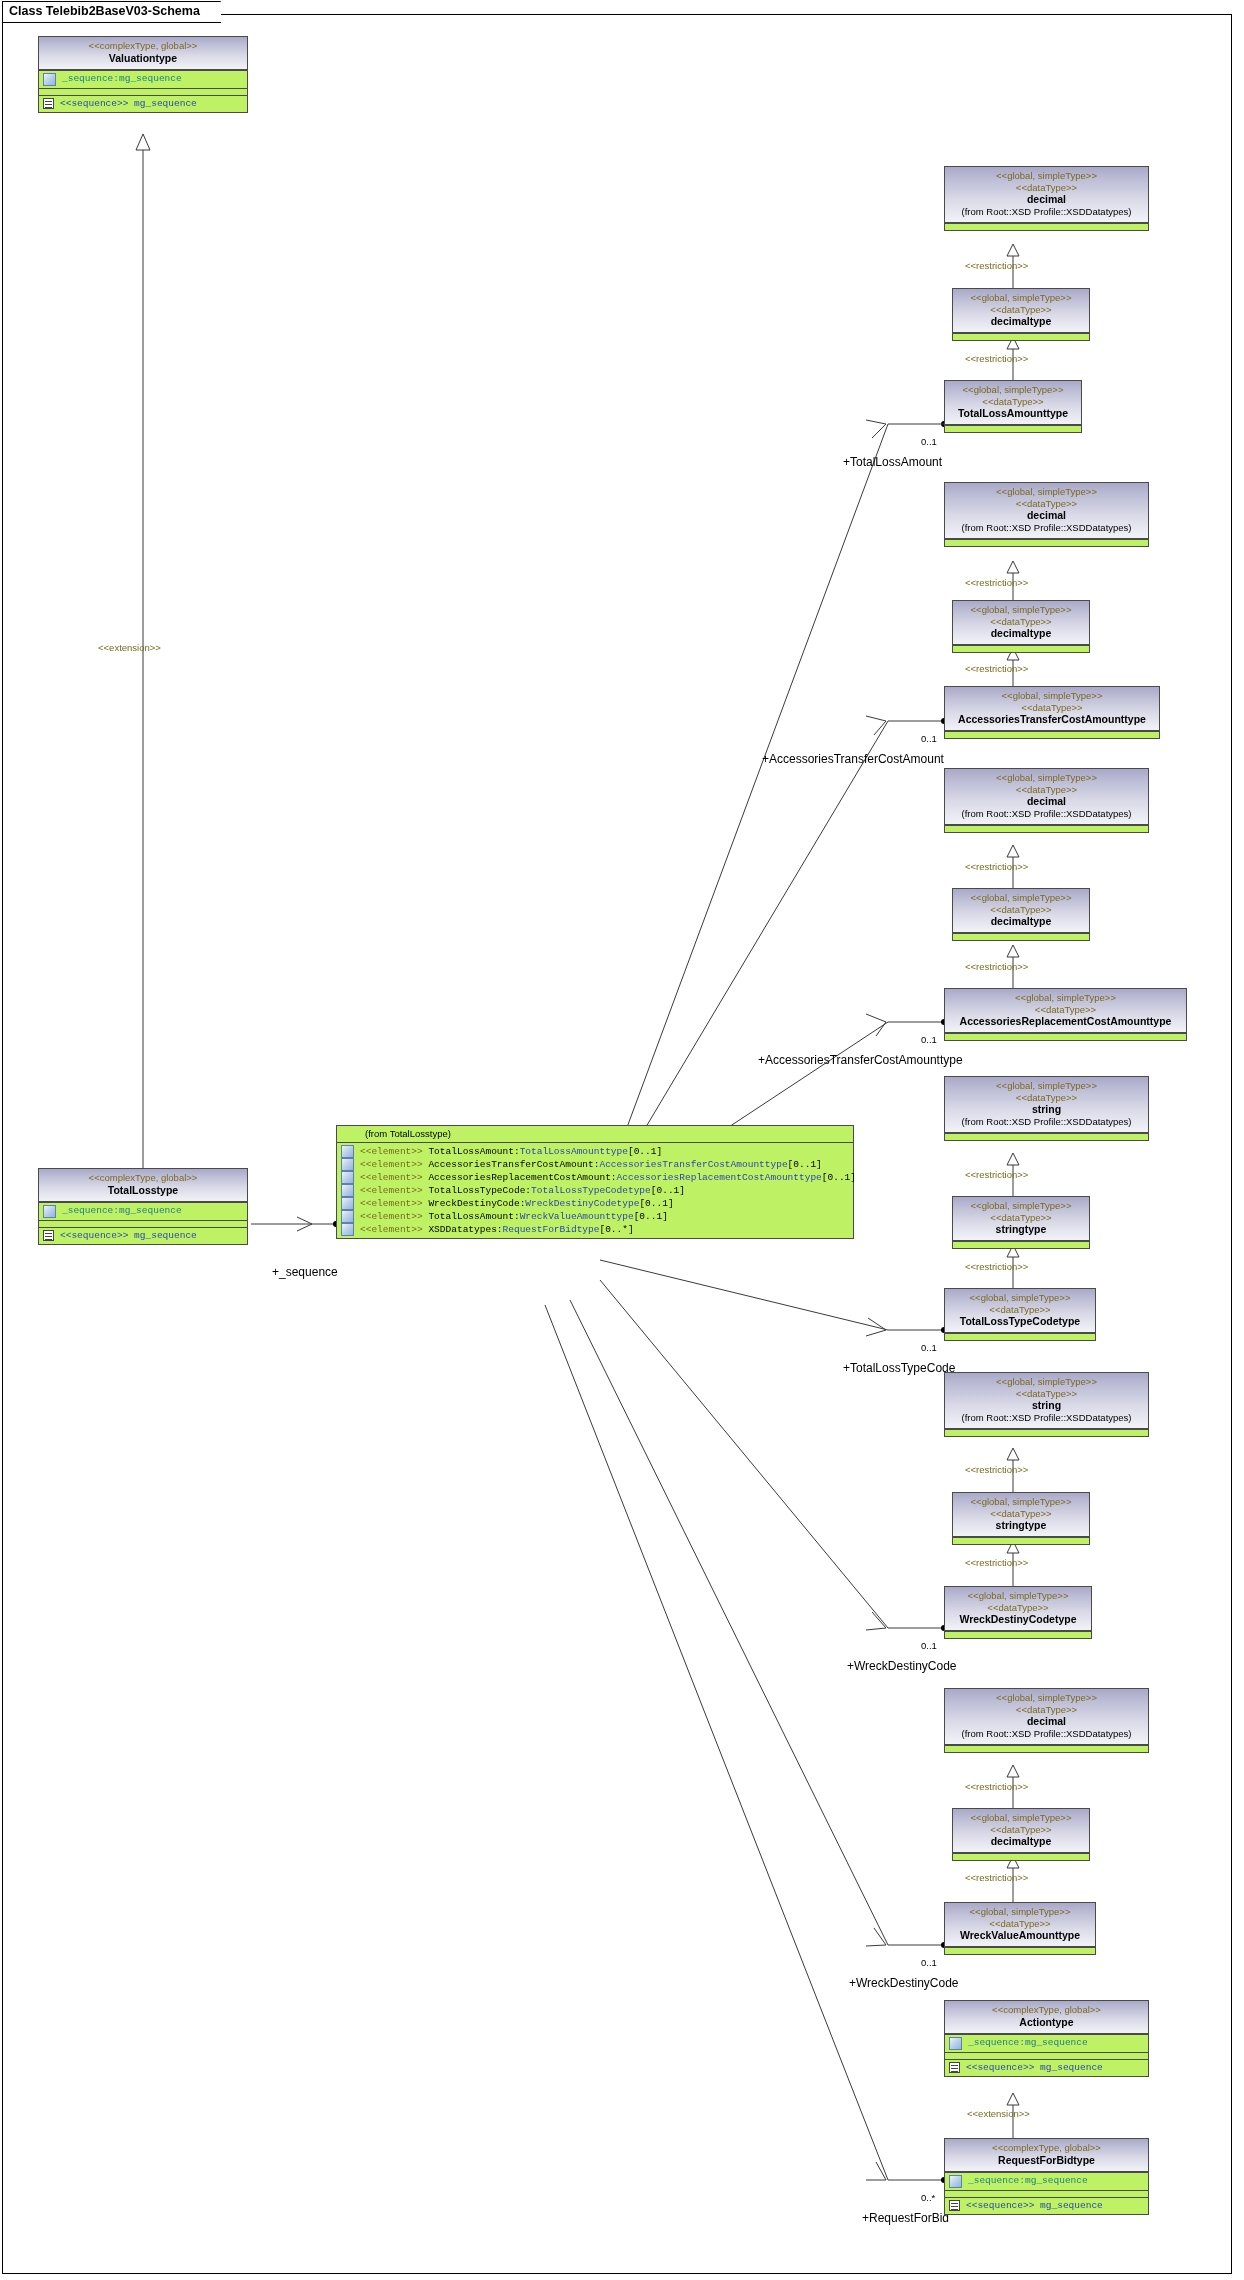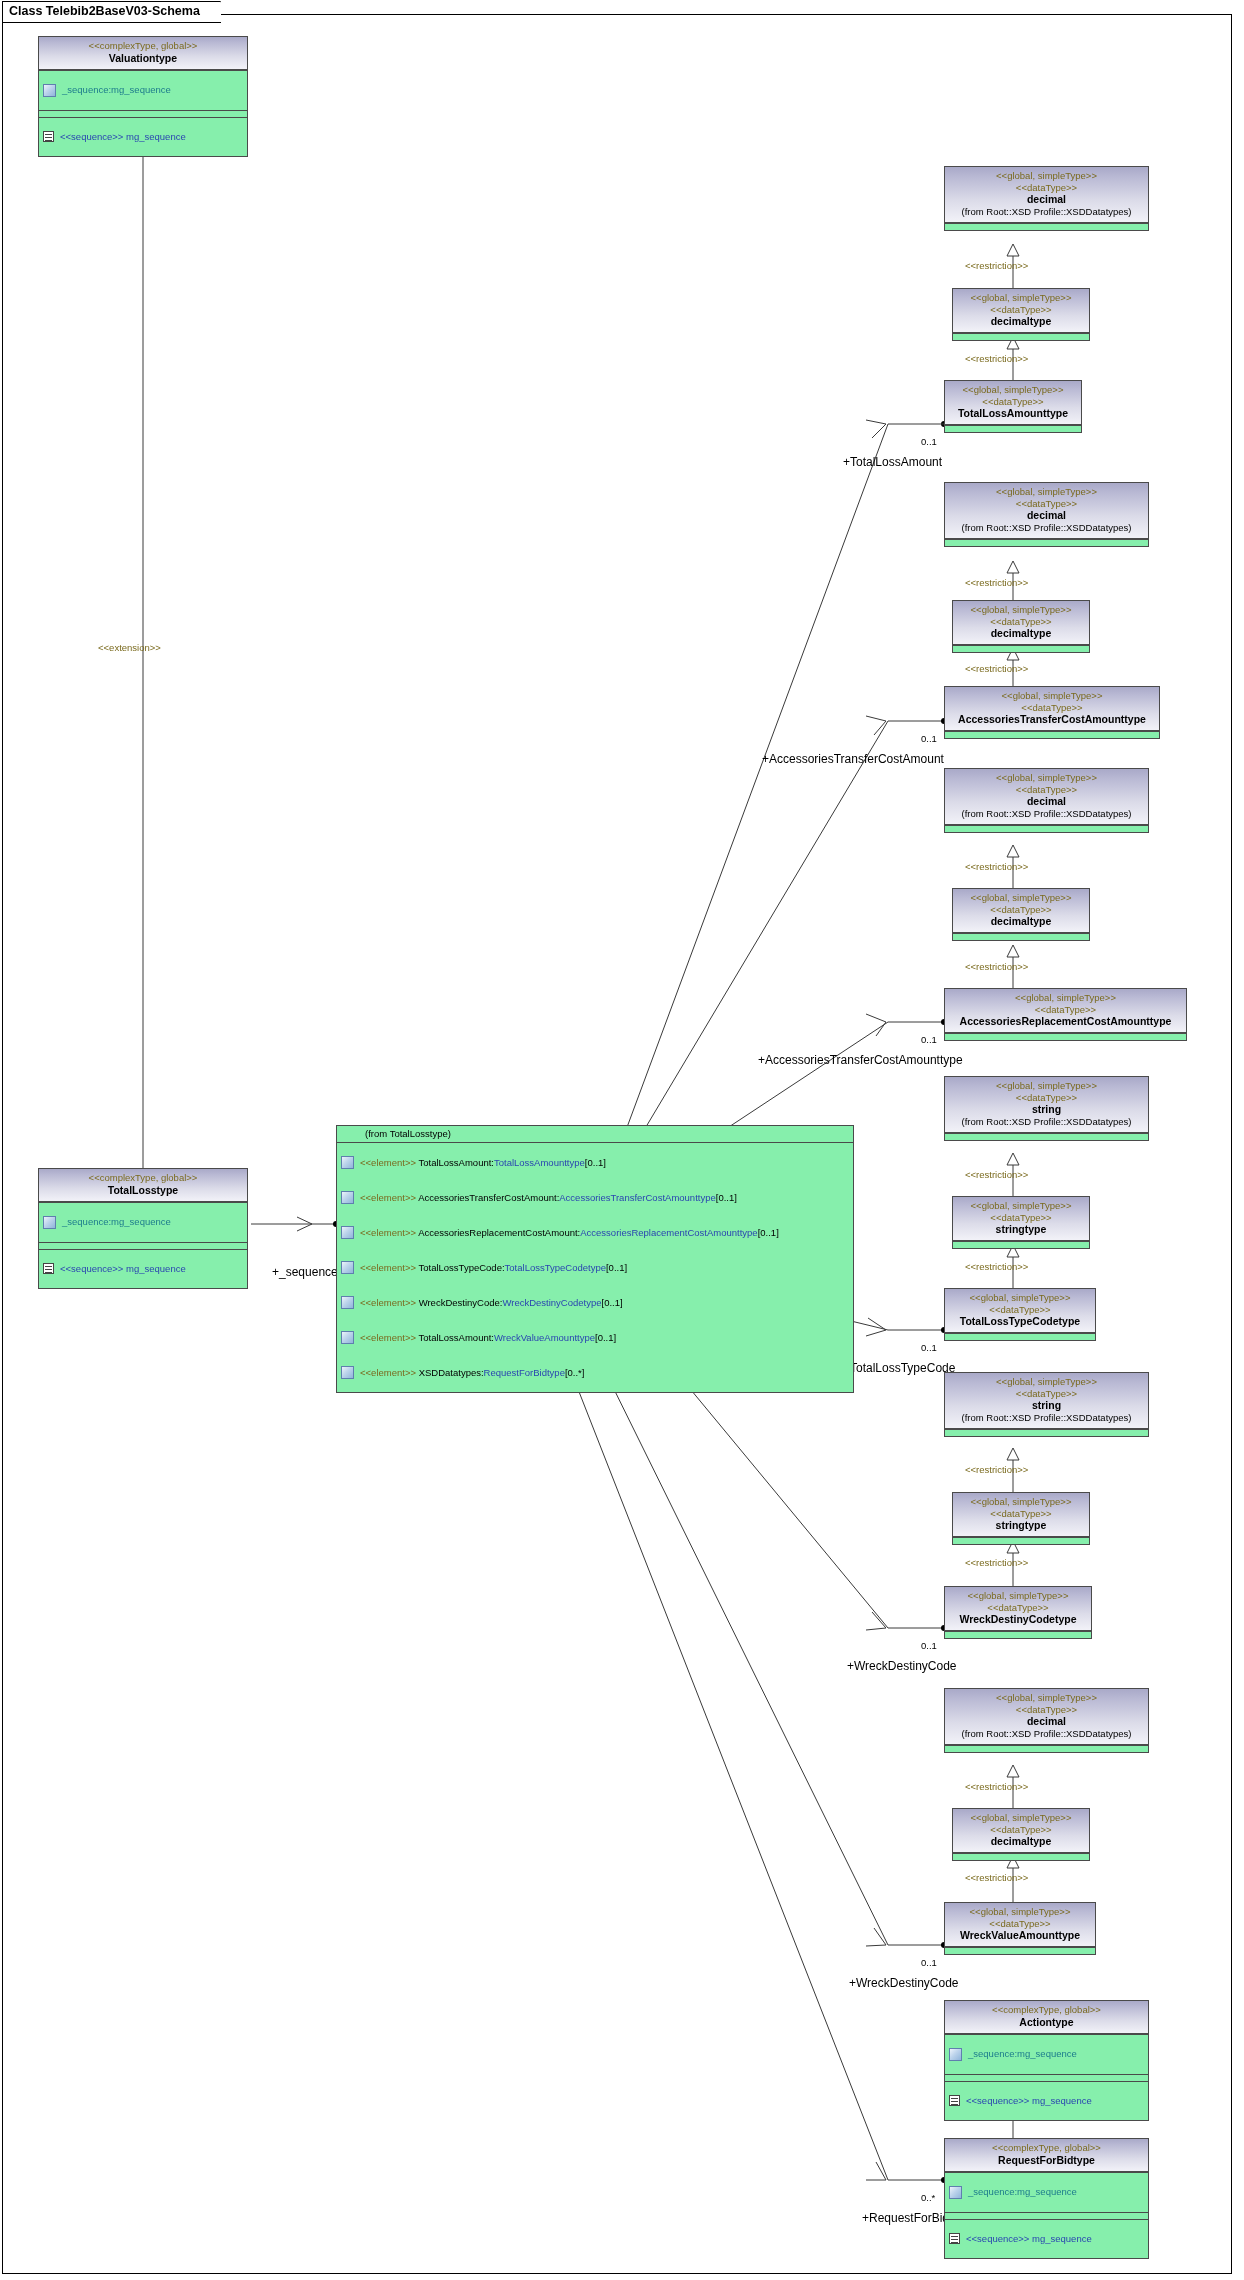--- a/index.html
+++ b/index.html
@@ -8,31 +8,31 @@
 
   
   .frame{position:absolute;left:2px;top:14px;width:1228px;height:2258px;border:1px solid #000;background:transparent;}
   .frame-tab{position:absolute;left:2px;top:1px;height:20px;padding:0 20px 0 6px;
      border:1px solid #000;background:#fff;font-size:12.5px;color:#000;line-height:19px;white-space:nowrap;
      font-weight:bold;}
   .frame-tab:after{content:"";position:absolute;right:-1px;top:-1px;width:0;height:0;
      border-left:13px solid transparent;border-bottom:21px solid #fff;}
 
   
-  .uclass{position:absolute;border:1px solid #4a4a4a;background:#86efac;box-sizing:border-box;}
+  .uclass{position:absolute;border:1px solid #4a4a4a;background:#bef264;box-sizing:border-box;}
   .uhead{background:linear-gradient(to bottom,#a9a9c8 0%,#b9b9d4 18%,#dcdce9 62%,#f2f2f8 100%);
      border-bottom:1px solid #4a4a4a;padding:3px 4px 4px 4px;text-align:center;}
   .stereo{color:#7a6a1e;font-size:9.5px;line-height:11.5px;white-space:nowrap;}
   .cname{color:#000;font-weight:bold;font-size:10.5px;line-height:13px;white-space:nowrap;}
   .fromline{color:#000;font-size:9.5px;line-height:12px;white-space:nowrap;}
   .fromline.center{text-align:center;}
   .fromline.left{text-align:left;padding-left:4px;}
   .ucomp{border-top:1px solid #4a4a4a;padding:2px 0;}
   .ucomp.empty{height:6px;padding:0;}
-  .attr{display:flex;align-items:center;gap:6px;padding:11px 4px;font-size:9.5px;line-height:12px;white-space:nowrap;}
+  .attr{display:flex;align-items:center;gap:6px;padding:0 4px;font-size:9.5px;line-height:12px;white-space:nowrap;font-family:Liberation Mono, monospace;}
   .attr .txt{color:#000;}
   .tealtxt{color:#1d7c8c;}
   .bluetxt{color:#2a46b0;}
   .olive{color:#7a6a1e;}
 
   
   .ic-attr{width:11px;height:11px;flex:0 0 11px;border:1px solid #5f7fae;
      background:linear-gradient(135deg,#eef4fb 0%,#bdd4ec 45%,#8fb4da 100%);}
   .ic-seq{width:11px;height:11px;flex:0 0 11px;border:1px solid #444;background:#fff;
      position:relative;box-sizing:border-box;}

